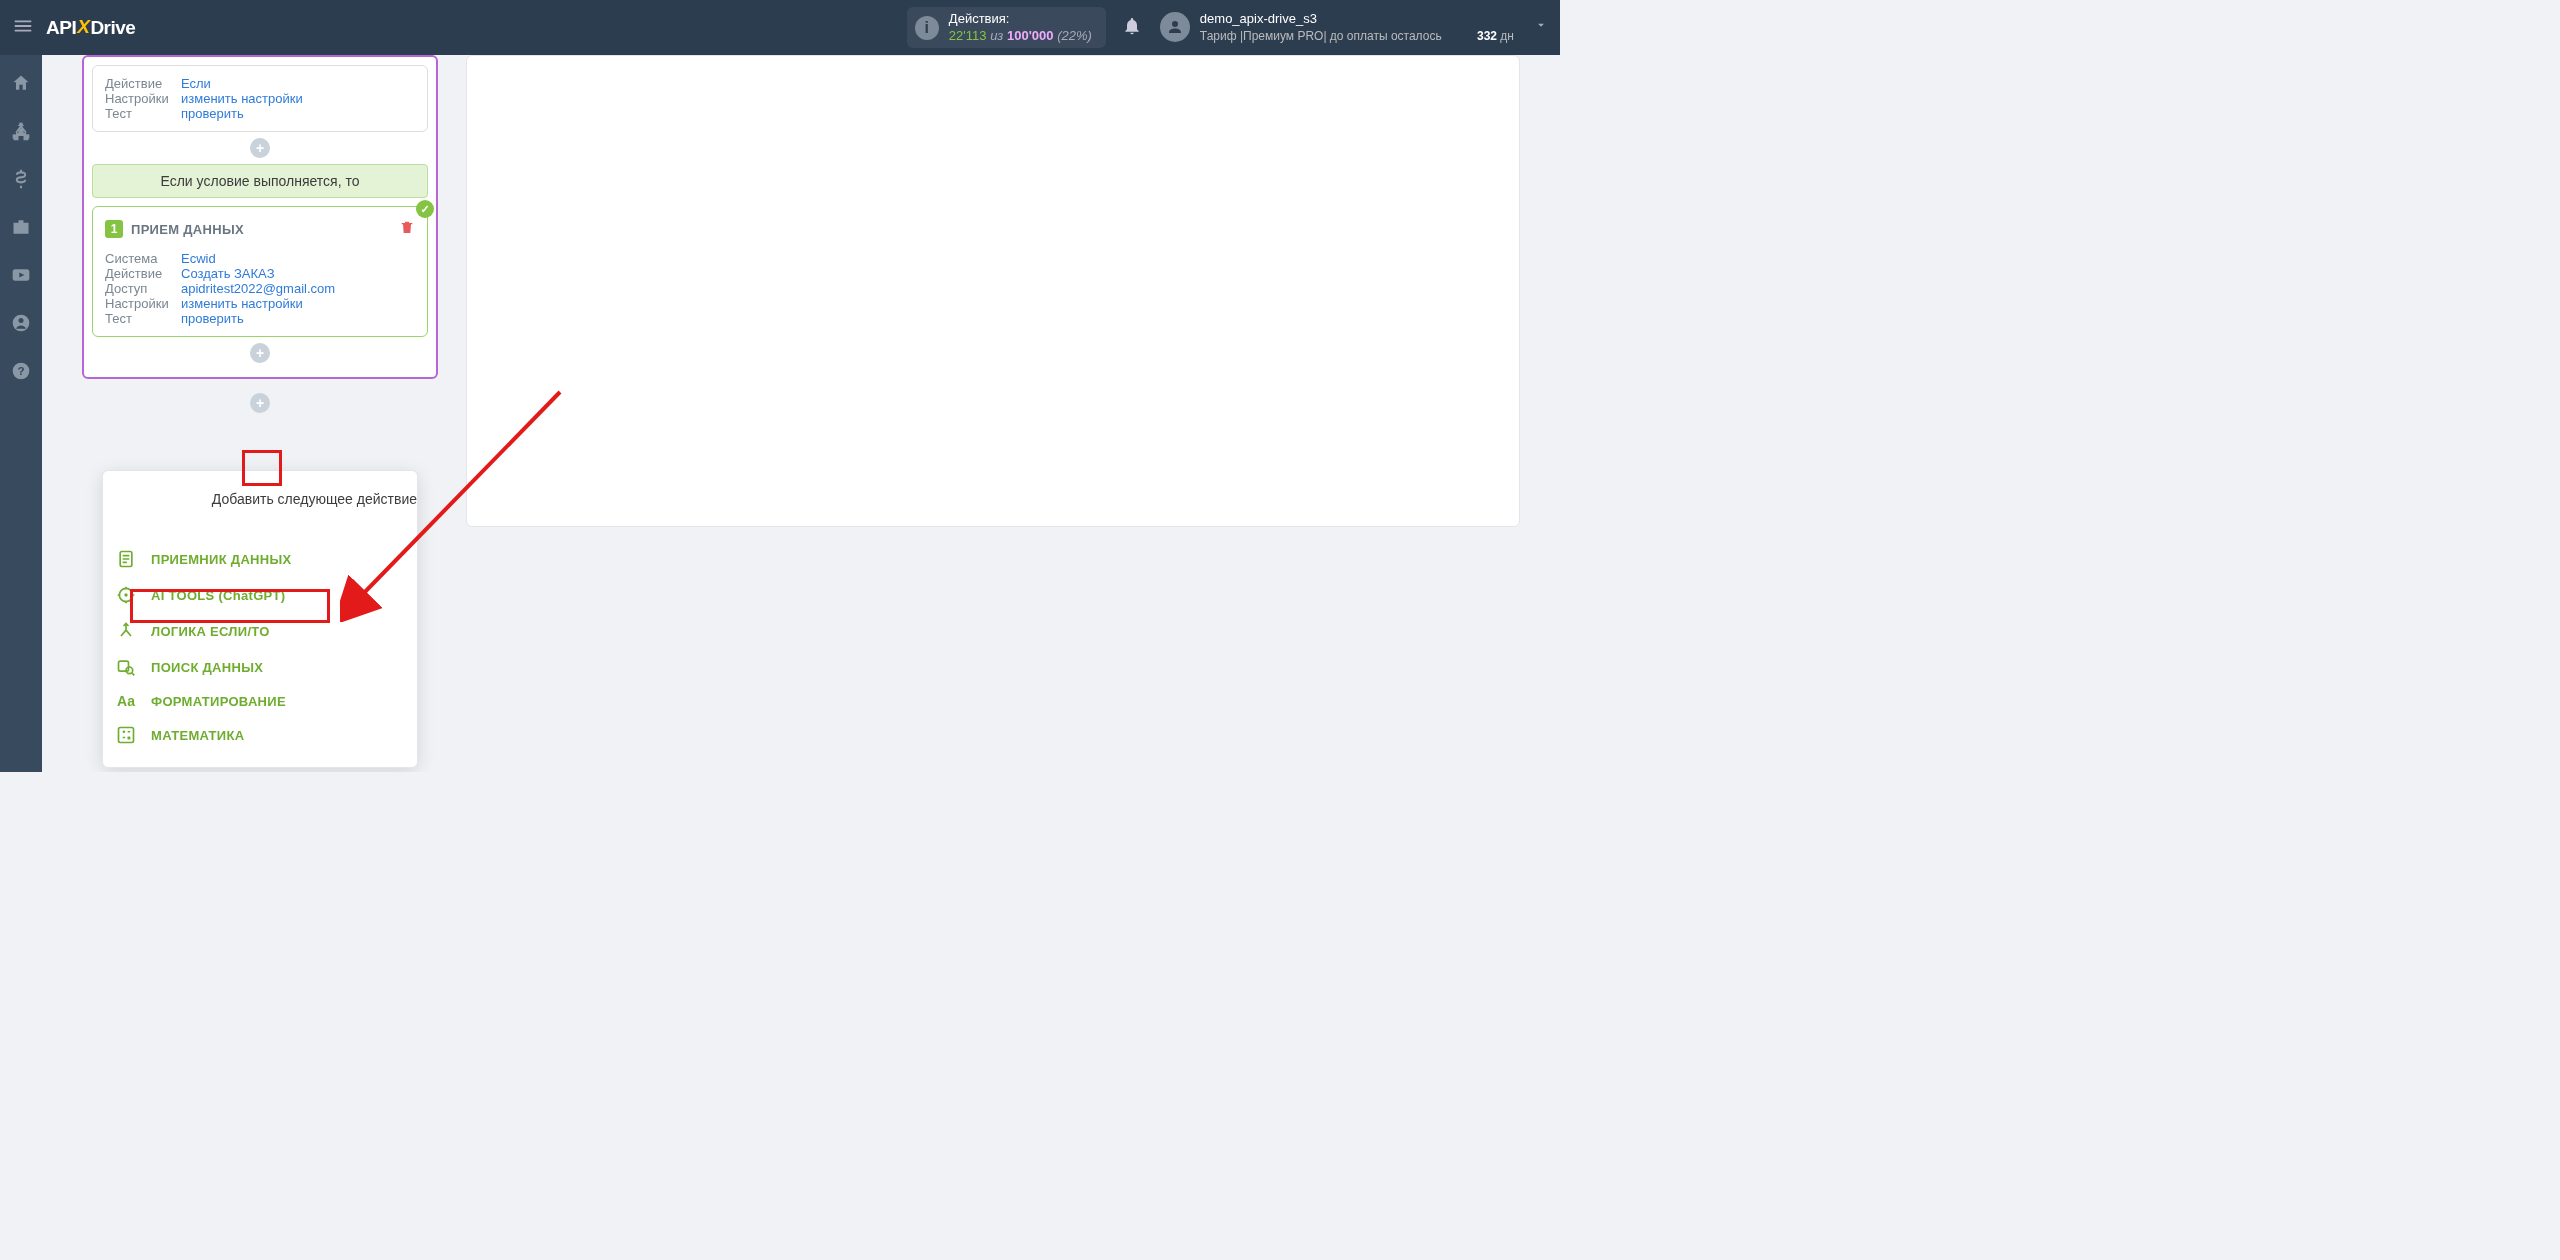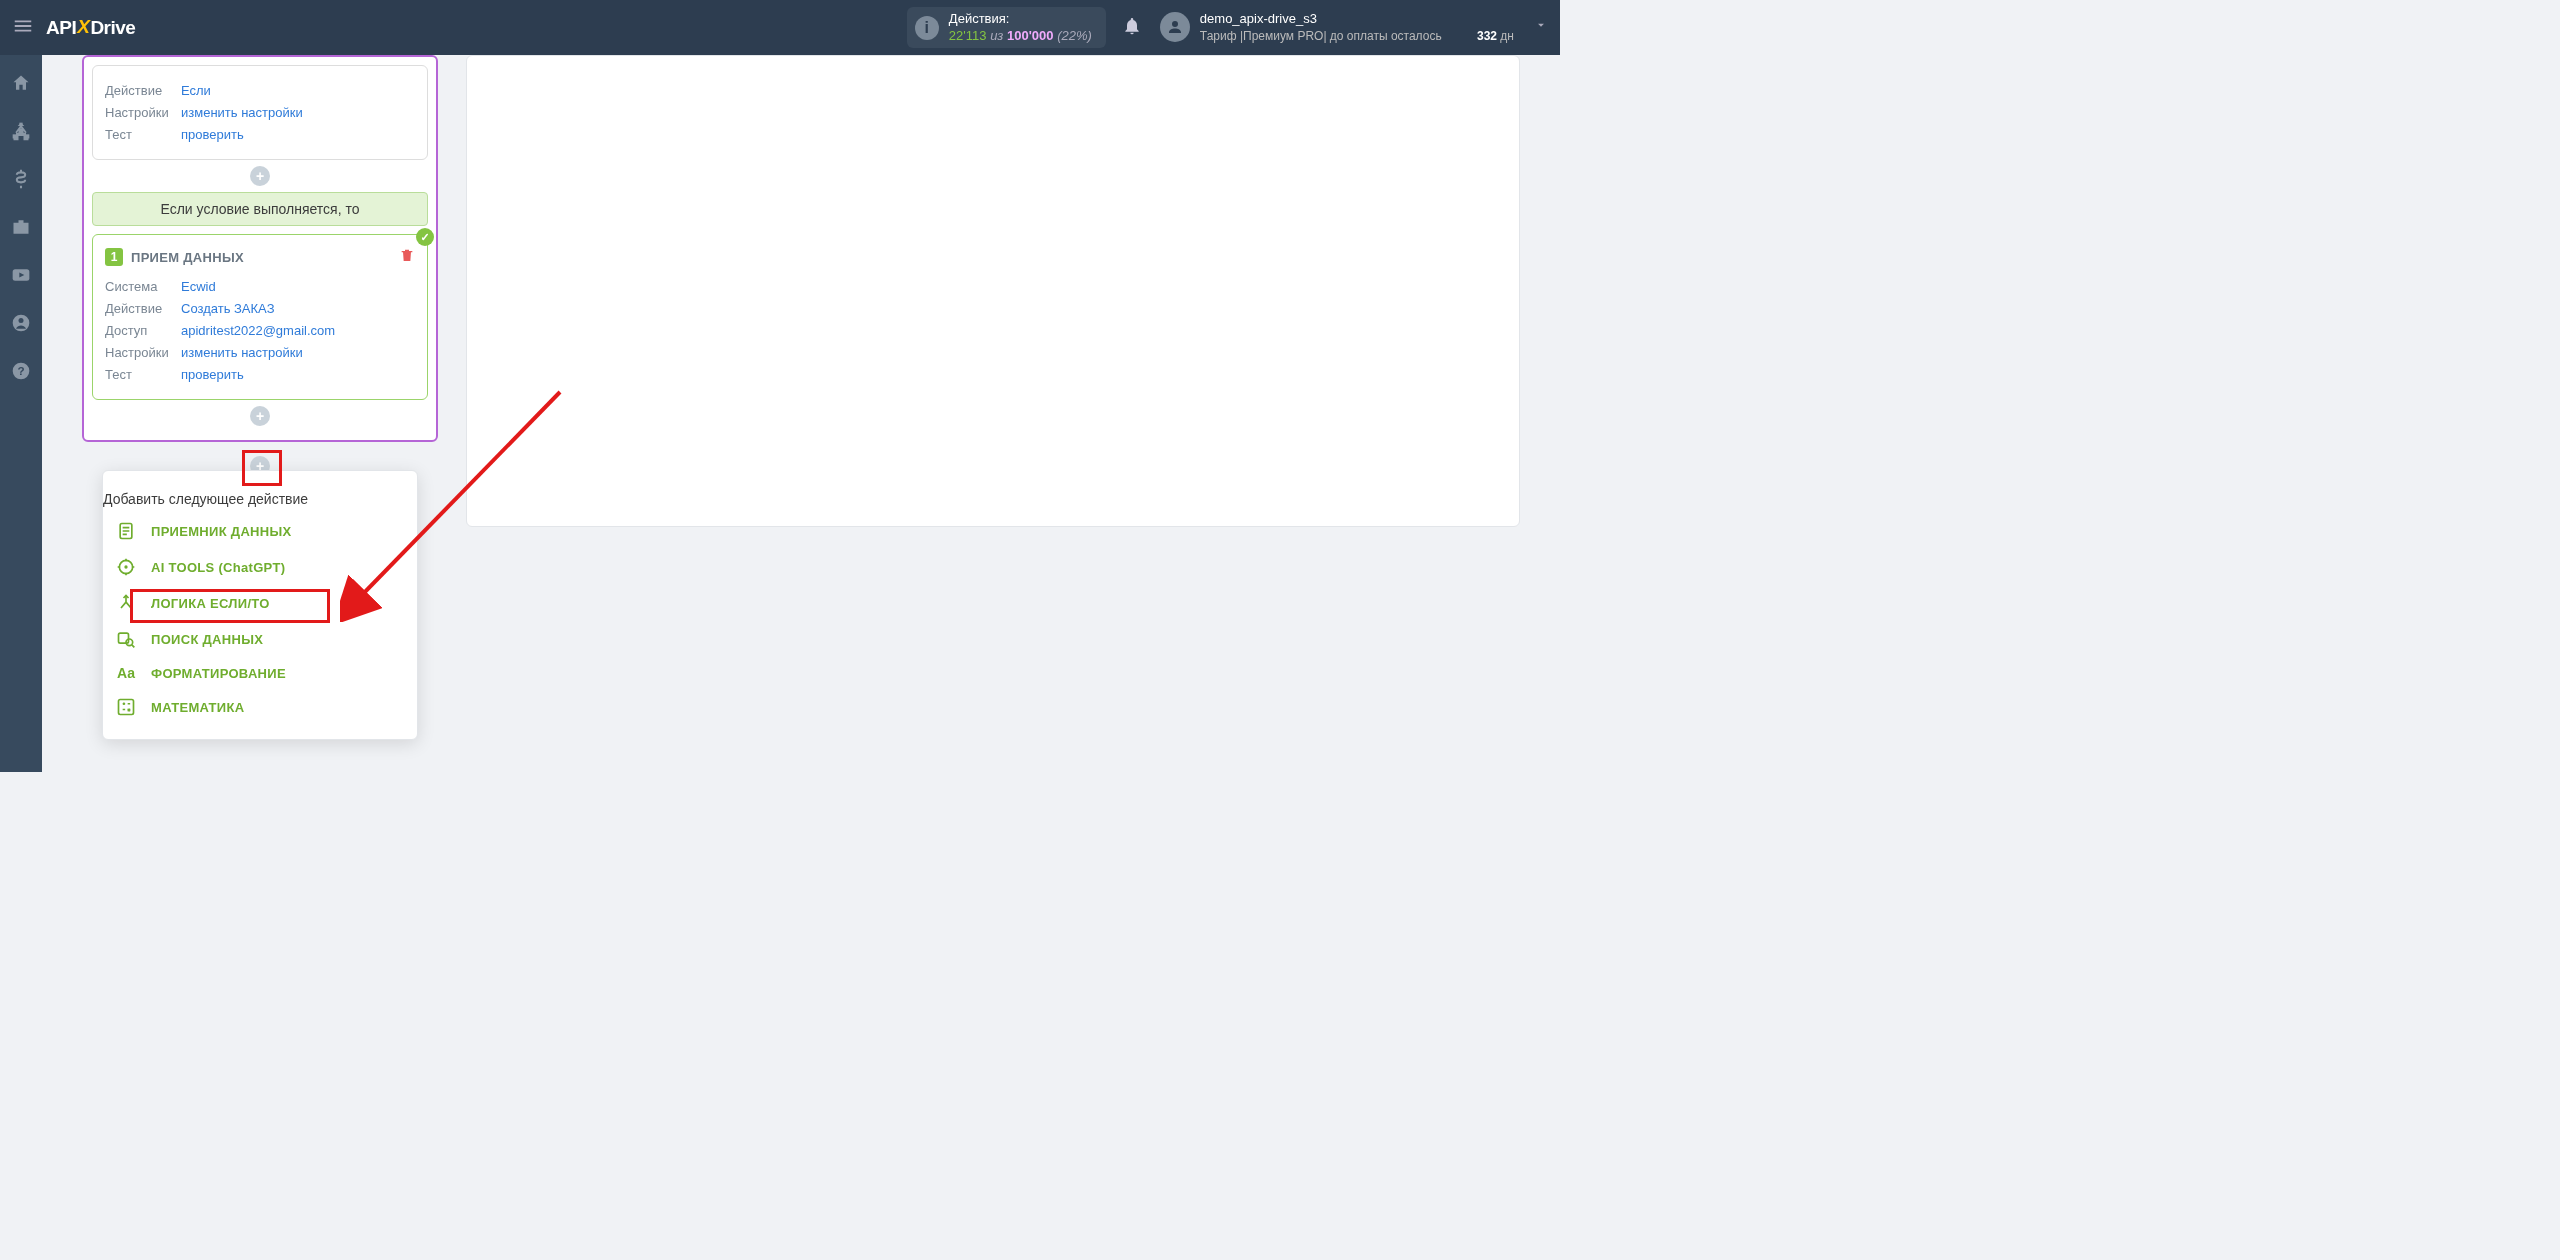--- a/index.html
+++ b/index.html
@@ -37,21 +37,21 @@
 
 .main { position: absolute; top: 55px; left: 42px; right: 0; bottom: 0; padding: 0 40px; }
 .left-col { position: absolute; left: 40px; top: 0; width: 356px; }
 .right-panel { position: absolute; left: 424px; top: 0; right: 40px; height: 472px; background: #fff; border: 1px solid #e2e5e9; border-radius: 6px; }
 
 
 .flow-box { border: 2px solid #b565d6; border-radius: 6px; background: #fff; padding: 8px; }
 
 
 .card { background: #fff; border: 1px solid #ddd; border-radius: 6px; padding: 10px 12px; position: relative; }
-.card-row { display: flex; font-size: 13px; margin: 7px 0; }
+.card-row { display: flex; font-size: 13px; margin: 0 0; }
 .card-row .lbl { width: 76px; color: #7a8693; }
 .card-row .val { color: #2f7bd9; }
 
 
 .plus-row { display: flex; justify-content: center; margin: 6px 0; }
 .plus-circle { width: 20px; height: 20px; background: #c9d2da; border-radius: 50%; display: flex; align-items: center; justify-content: center; color: #fff; font-size: 14px; font-weight: bold; cursor: pointer; }
 
 
 .cond-bar { background: #e4f3d6; border: 1px solid #b9dd9a; border-radius: 4px; padding: 8px; text-align: center; color: #3c3c3c; font-size: 14px; margin: 6px 0 8px; }
 
@@ -66,21 +66,21 @@
 .trash { color: #e85a5a; cursor: pointer; }
 .trash svg { width: 16px; height: 16px; }
 
 
 .red-box-plus { position: absolute; left: 200px; top: 395px; width: 40px; height: 36px; border: 3px solid #e21a1a; z-index: 10; }
 .red-box-menu { position: absolute; left: 88px; top: 534px; width: 200px; height: 34px; border: 3px solid #e21a1a; z-index: 10; }
 .arrow-svg { position: absolute; left: 298px; top: 327px; z-index: 10; pointer-events: none; }
 
 
 .popup { position: absolute; left: 60px; top: 415px; width: 316px; background: #fff; border: 1px solid #e2e5e9; border-radius: 6px; box-shadow: 0 4px 18px rgba(0,0,0,0.12); padding: 20px 0 14px; }
-.popup-title { text-align: left; color: #3c3c3c; font-size: 14px; margin-bottom: 6px; }
+.popup-title { text-align: right; color: #3c3c3c; font-size: 14px; margin-bottom: 34px; }
 .popup-item { display: flex; align-items: center; gap: 14px; padding: 8px 12px; cursor: pointer; }
 .popup-item .picon { width: 22px; color: #6fad2e; display: flex; justify-content: center; }
 .popup-item .ptext { color: #6fad2e; font-weight: 700; font-size: 13px; letter-spacing: 0.3px; }
 
 </style>
 </head>
 <body>
 
 <div class="header">
   <div class="menu-btn">

